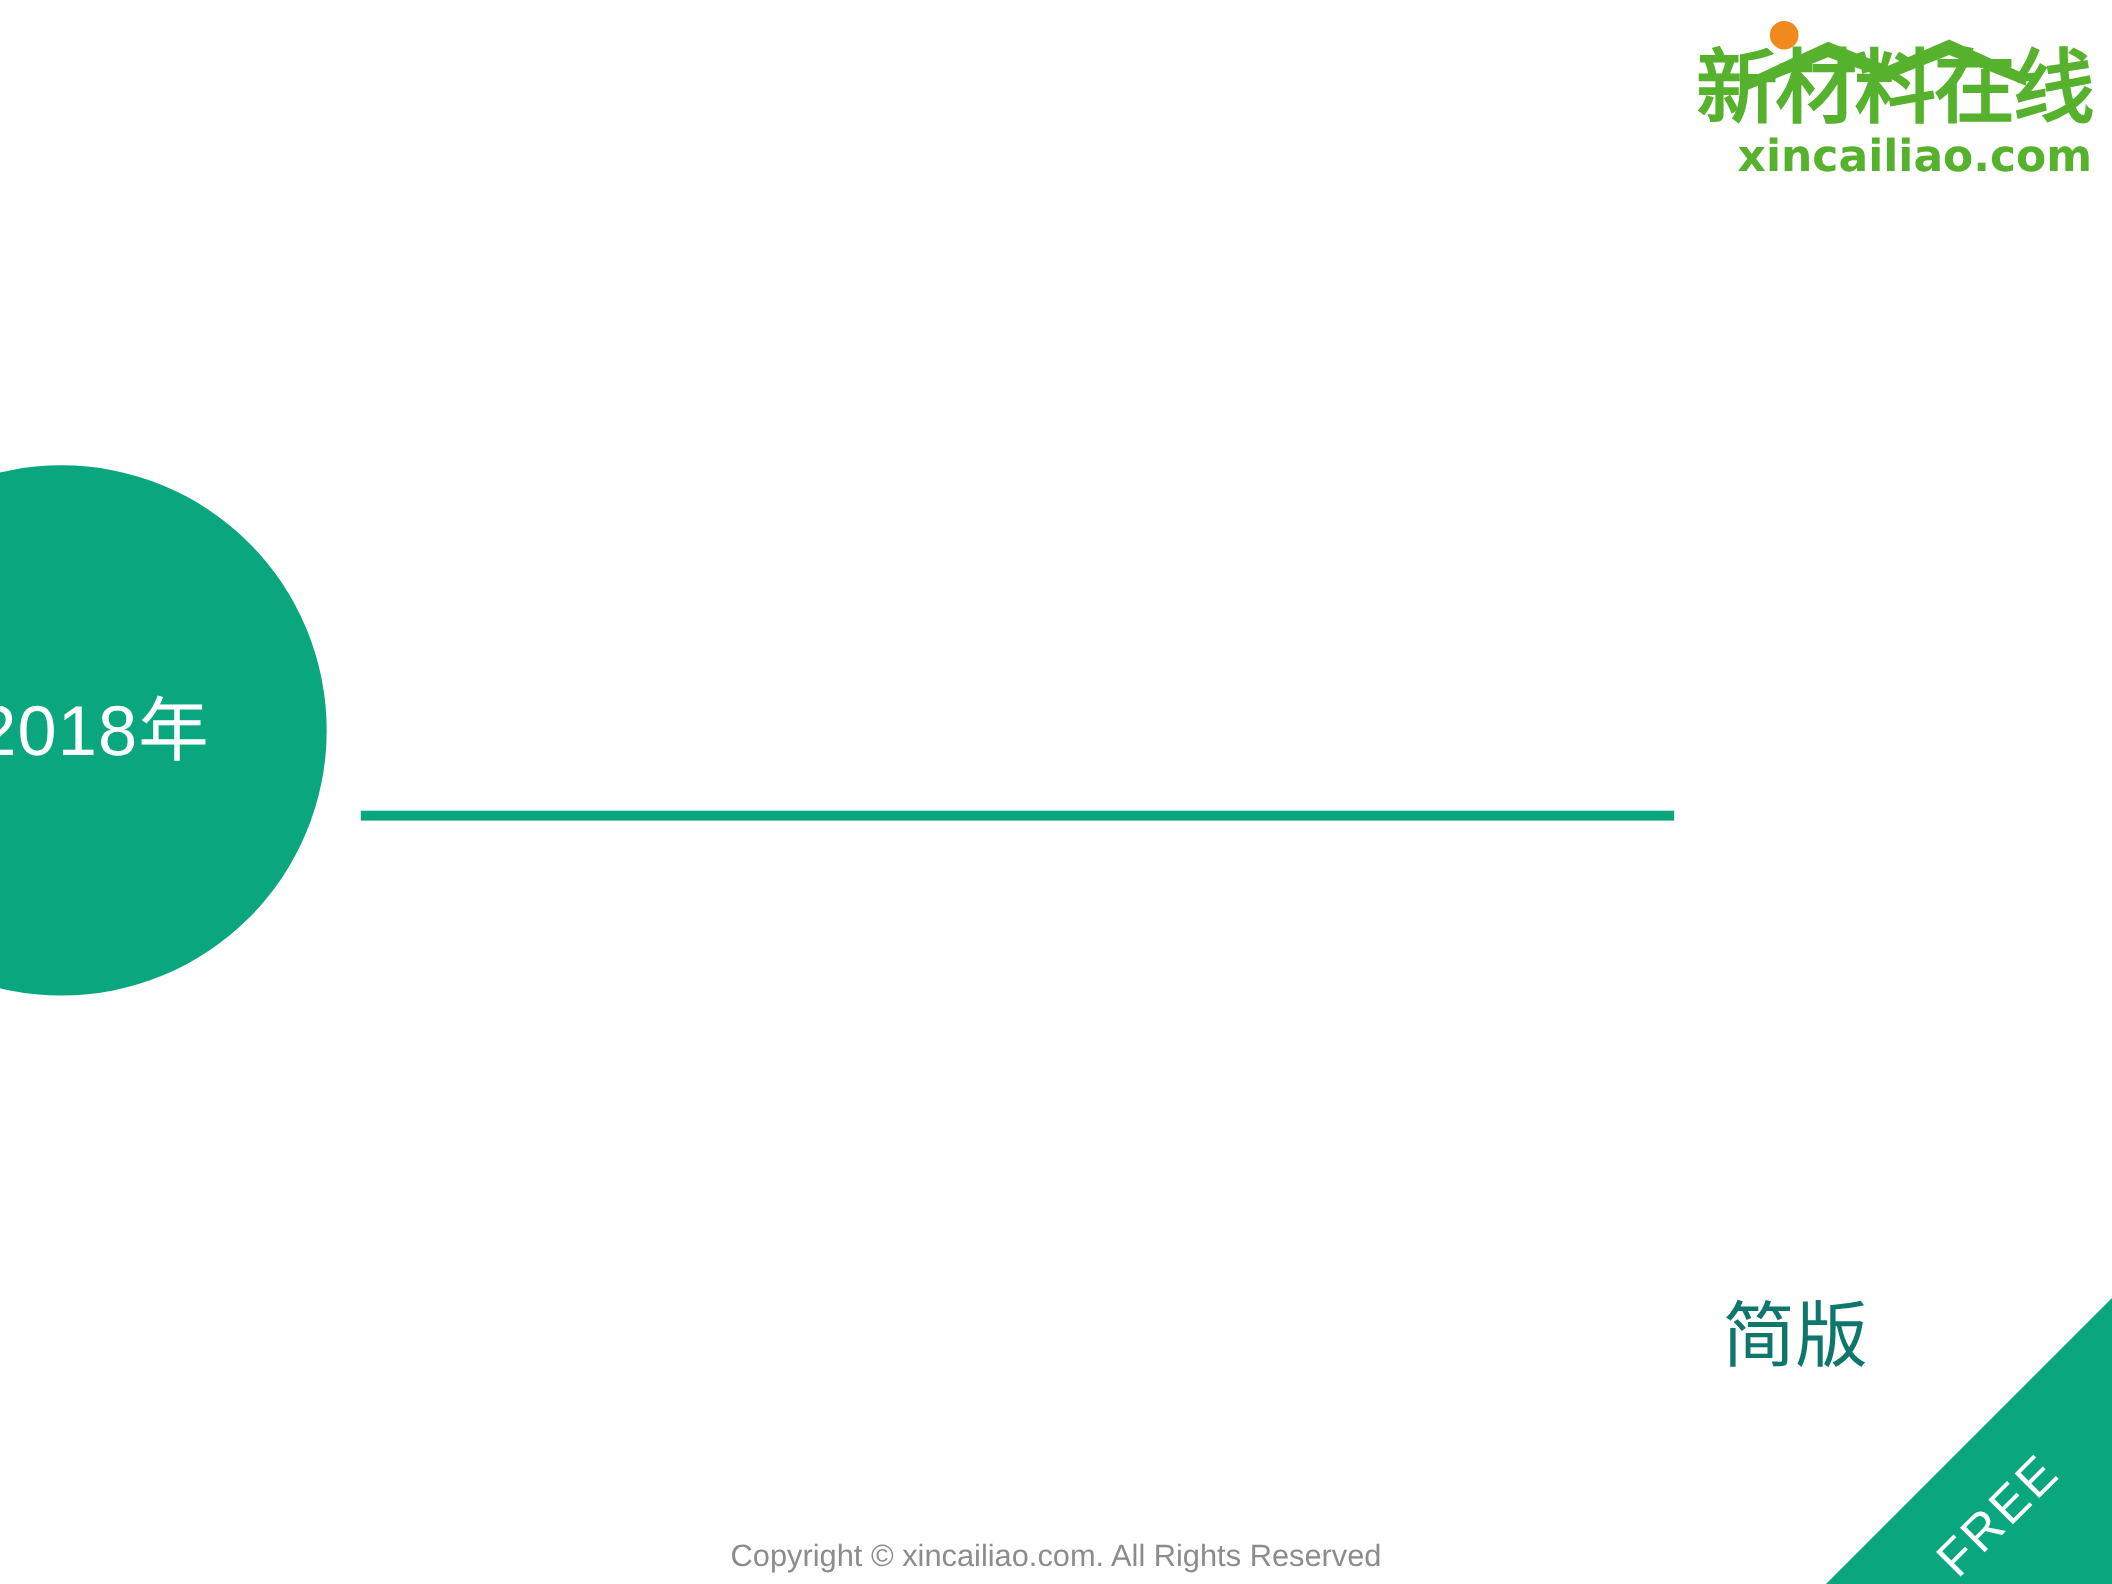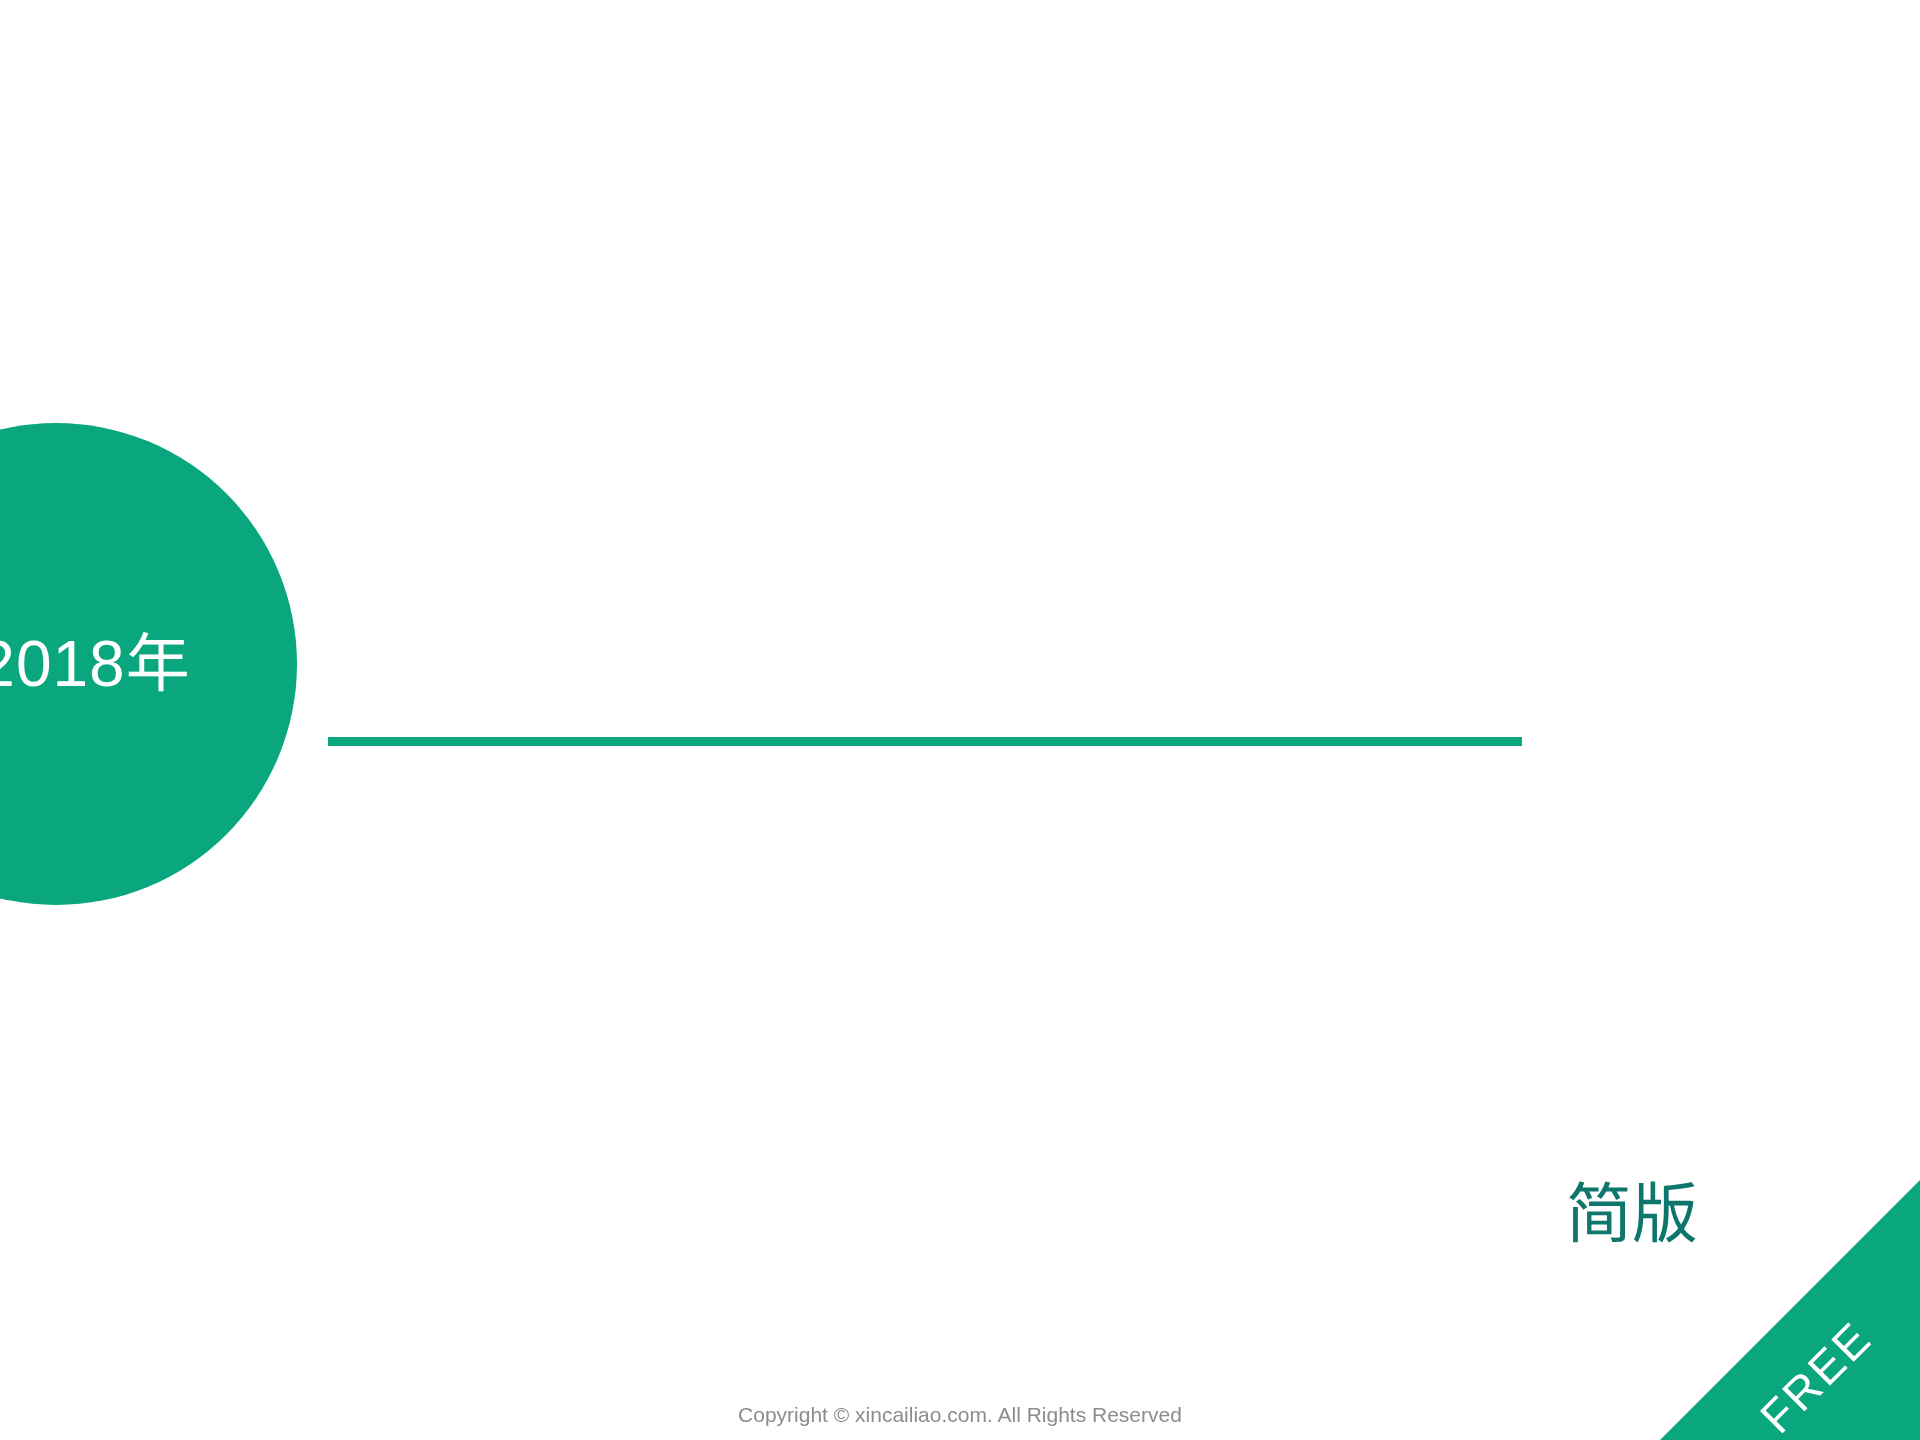--- a/index.html
+++ b/index.html
@@ -173,30 +173,38 @@
   }
 
   
   .footer {
     position: absolute;
     left: 0;
     bottom: 8px;
     width: 1920px;
     text-align: center;
     color: #8c8c8c;
-    font-size: 21px;
+    font-size: 28px;
     line-height: 34px;
     white-space: nowrap;
   }
 </style>
 </head>
 <body>
 
 <div class="slide">
 
+  <div class="logo-block">
+    <svg class="logo-mark" viewBox="0 0 600 160" aria-hidden="true">
+      <circle cx="320" cy="22" r="13" fill="#F08A1E"></circle>
+      <path d="M286 62 L360 28 L414 50 L470 26 L540 58 L540 68 L470 40 L414 62 L360 42 L286 72 Z" fill="#56B22D"></path>
+    </svg>
+    <div class="logo-wordmark-cn">新材料在线</div>
+    <div class="logo-wordmark-en">xincailiao.com</div>
+  </div>
 
   <div class="year-circle"></div>
   <div class="year-label">2018年</div>
 
   <div class="title-rule"></div>
 
   <div class="edition-mark">简版</div>
 
   <div class="ribbon">
     <div class="ribbon-triangle"></div>

